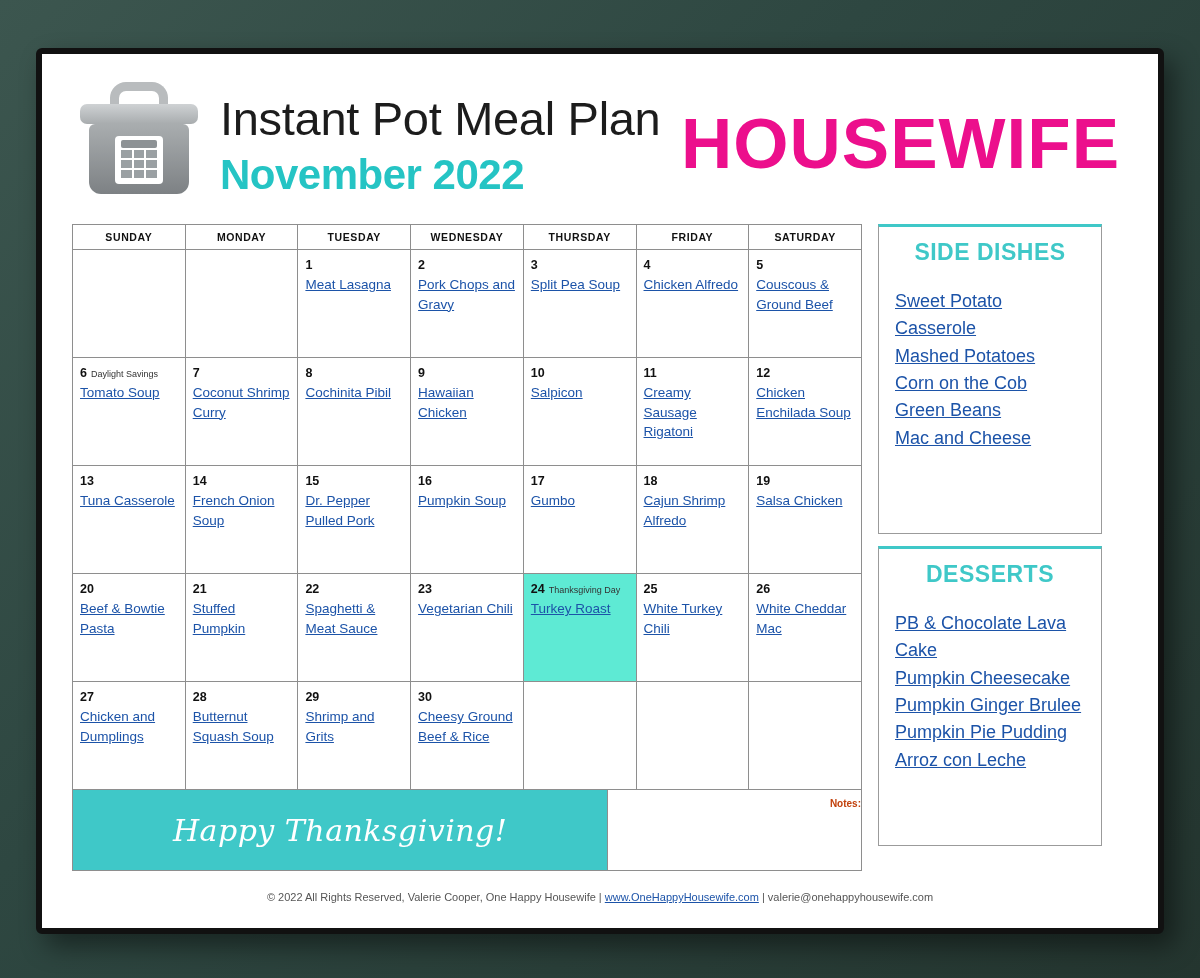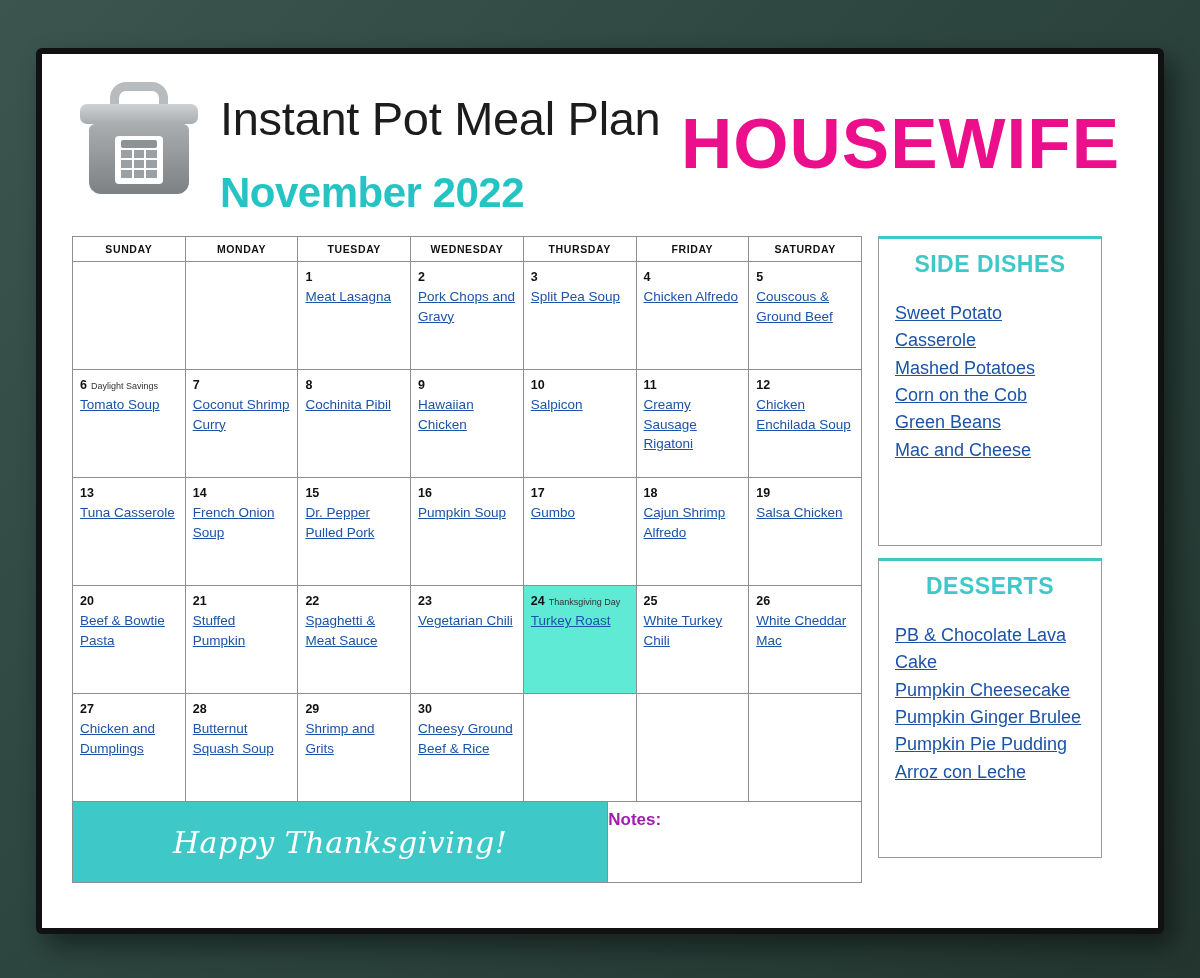--- a/index.html
+++ b/index.html
@@ -102,21 +102,21 @@
     font-size: 47px;
     color: #1c1c1c;
     letter-spacing: -0.3px;
     line-height: 1.05;
   }
   .title-month {
     font-size: 42px;
     font-weight: bold;
     color: #25c4c4;
     letter-spacing: -0.5px;
-    margin-top: 26px;
+    margin-top: 8px;
   }
   .brand {
     margin-left: auto;
     text-align: right;
     padding-top: 18px;
     padding-right: 8px;
   }
   .brand-top {
     font-size: 31px;
     letter-spacing: 6px;
@@ -139,21 +139,21 @@
     color: #ec0f8c;
     letter-spacing: 1px;
     line-height: 0.95;
     margin-top: 12px;
   }
 
   
   .body-wrap {
     display: flex;
     gap: 16px;
-    margin-top: 16px;
+    margin-top: 4px;
   }
   .cal {
     width: 790px;
     flex: 0 0 auto;
   }
   .side {
     width: 224px;
     flex: 0 0 auto;
   }
 
@@ -218,23 +218,23 @@
     justify-content: center;
     font-family: "DejaVu Serif", serif;
     font-style: italic;
     font-size: 30px;
     letter-spacing: 0.5px;
   }
   .notes {
     flex: 1 1 auto;
     border-left: 1px solid #8e8e8e;
     padding: 8px 0 0 0;
-    text-align: left;
-    color: #a21caf;
-    font-size: 17px;
+    text-align: right;
+    color: #c2410c;
+    font-size: 10px;
     font-weight: bold;
   }
 
   
   .panel {
     border: 1px solid #9b9b9b;
     border-top: 3px solid #3fc8c8;
     box-sizing: border-box;
   }
   .panel-title {
@@ -488,16 +488,19 @@
               <a href="#">PB &amp; Chocolate Lava Cake</a>
               <a href="#">Pumpkin Cheesecake</a>
               <a href="#">Pumpkin Ginger Brulee</a>
               <a href="#">Pumpkin Pie Pudding</a>
               <a href="#">Arroz con Leche</a>
             </div>
           </div>
         </div>
       </div>
 
+      <div class="credit">
+        <span>© 2022 All Rights Reserved, Valerie Cooper, One Happy Housewife  |  </span><a href="#">www.OneHappyHousewife.com</a><span>  |  valerie@onehappyhousewife.com</span>
+      </div>
 
     </div>
   </div>
 </div>
 
 </body></html>

